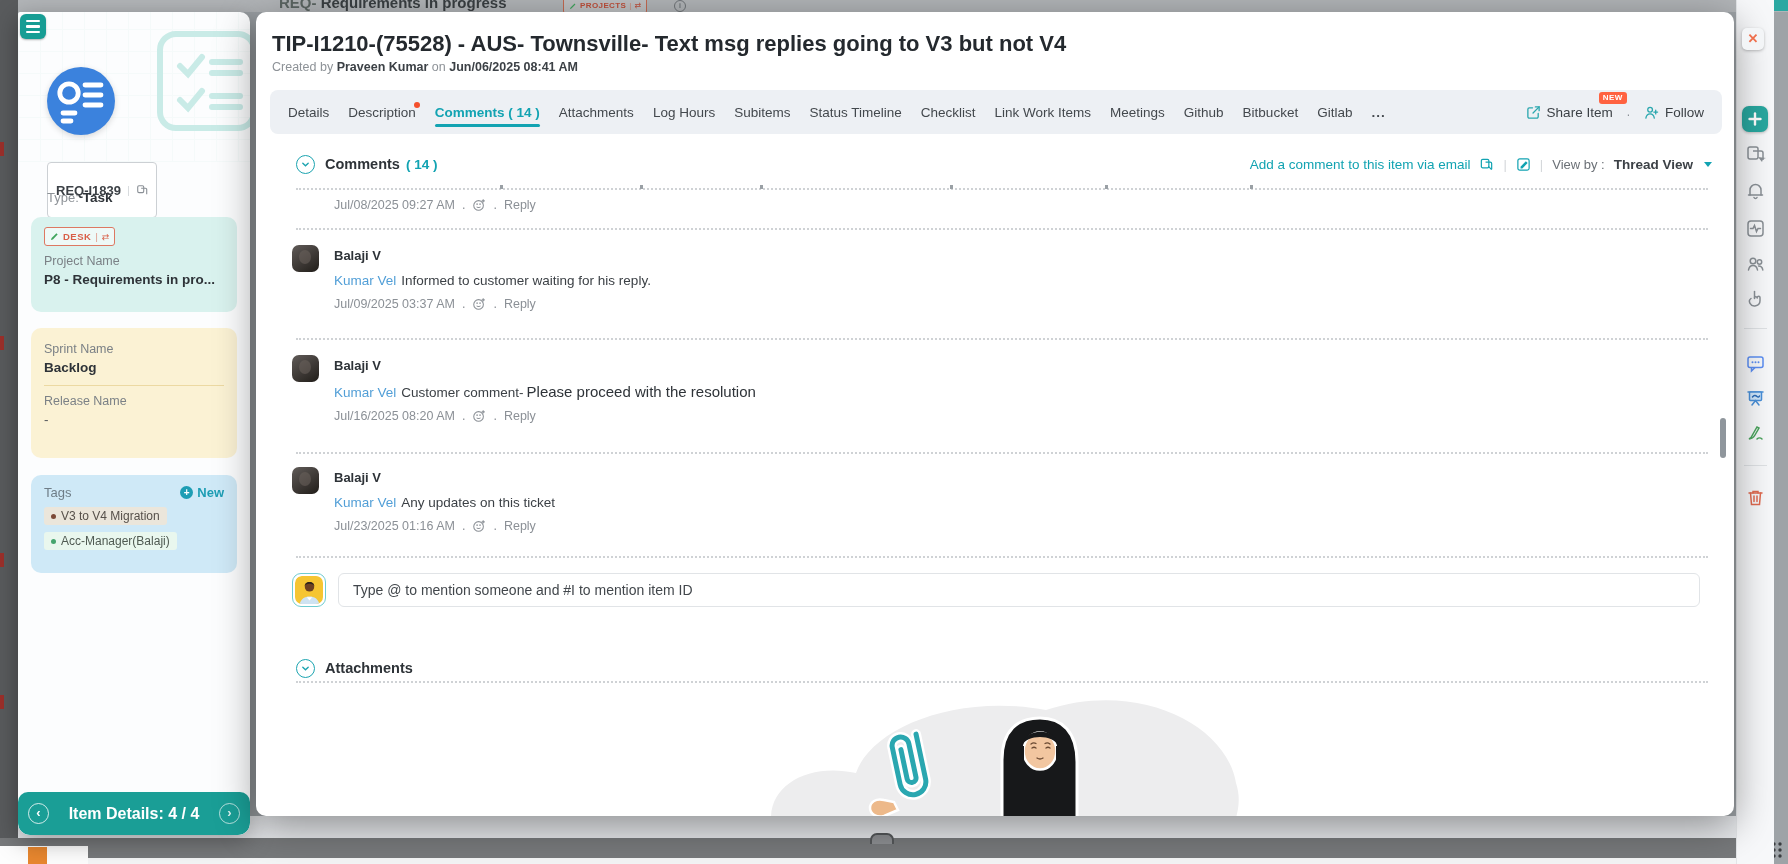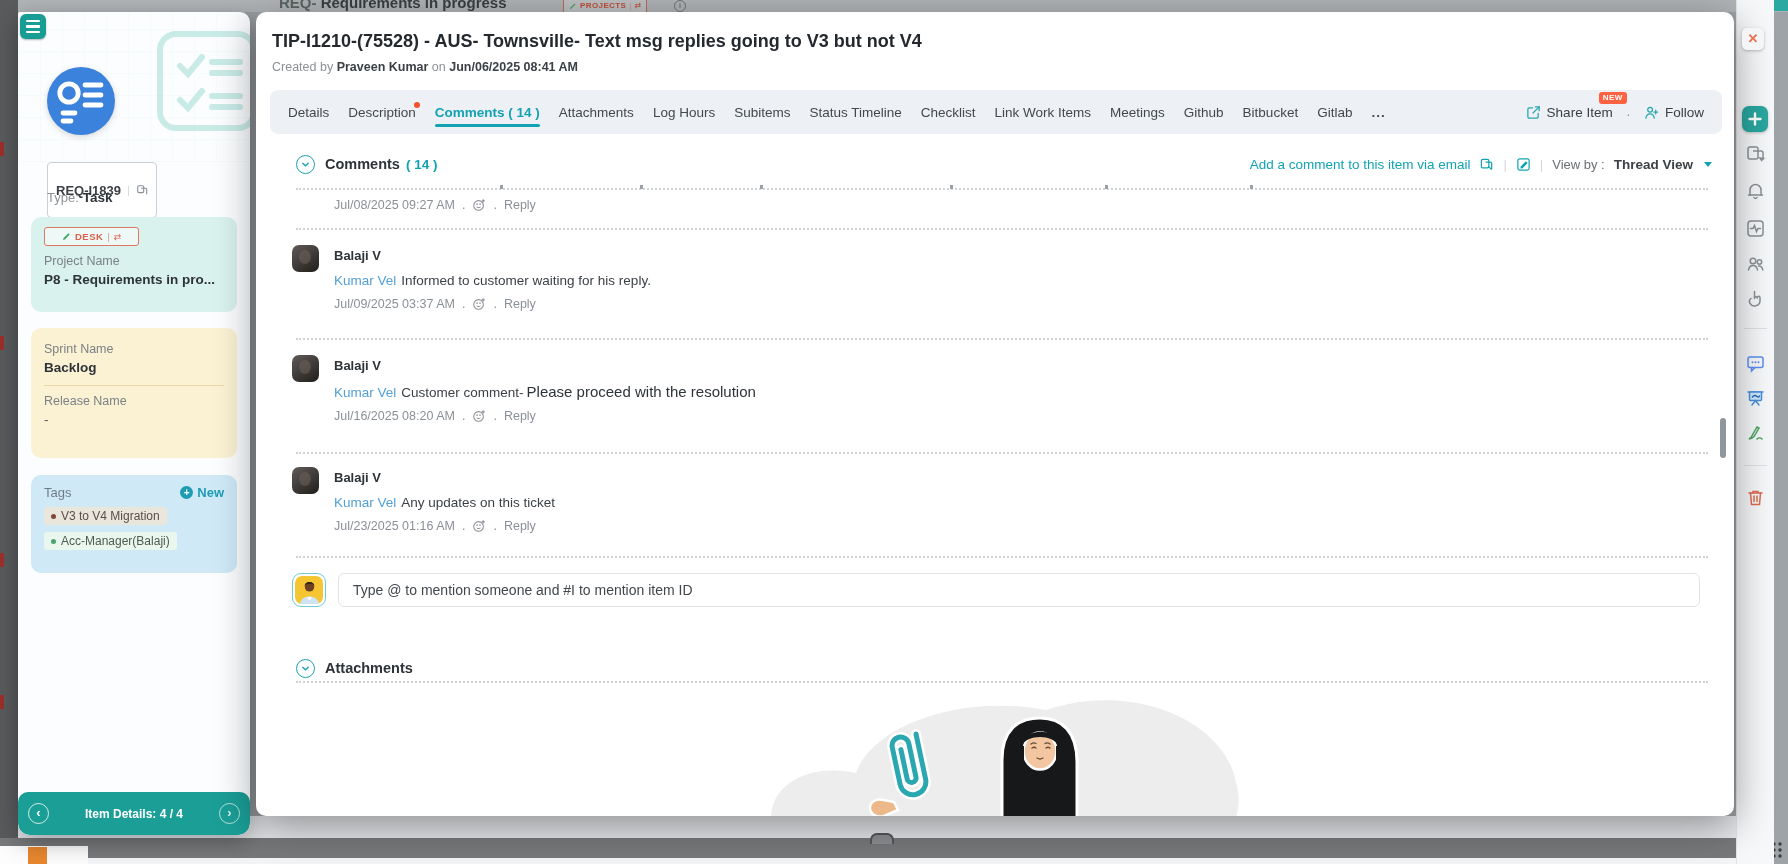--- a/index.html
+++ b/index.html
@@ -61,21 +61,21 @@
   .req-pill{position:absolute;left:29px;top:150px;height:22px;display:inline-flex;align-items:center;gap:6px;
             padding:16px 8px;border:1px solid #ccd0d4;border-radius:4px;background:#fff;}
   .req-pill .rid{font-size:13px;font-weight:600;color:#3c4146;}
   .req-pill .rsep{color:#d4d7da;font-size:11px;}
   .type-row{position:absolute;left:29px;top:178px;font-size:13px;color:#8d9297;}
   .type-row b{color:#2e3338;font-size:13.5px;margin-left:4px;}
   .card{position:absolute;left:13px;width:206px;border-radius:10px;padding:10px 13px;box-sizing:border-box;}
   .card-project{top:205px;height:95px;background:#d9f2ee;}
   .card-sprint{top:316px;height:130px;background:#fbf2d4;}
   .card-tags{top:463px;height:98px;background:#cfe9f7;}
-  .desk-badge{display:inline-flex;align-items:center;gap:4px;height:17px;padding:0 17px;border:1px solid #dd7862;
+  .desk-badge{display:inline-flex;align-items:center;gap:4px;height:17px;padding:0 5px;border:1px solid #dd7862;
               border-radius:3px;background:rgba(255,255,255,.55);}
   .desk-badge .dtxt{font-size:9.5px;font-weight:bold;color:#d95f48;letter-spacing:.5px;}
   .desk-badge .dsep{font-size:9px;color:#dd9383;}
   .desk-badge .dswap{font-size:9px;color:#d95f48;}
   .flabel{font-size:12.5px;color:#7b8186;margin-top:8px;}
   .fvalue{font-size:13.5px;font-weight:bold;color:#2e3338;margin-top:4px;}
   .sprint-div{border-top:1px solid #ecd9a2;margin:10px 0 8px 0;}
   .tags-row{display:flex;align-items:center;justify-content:space-between;}
   .tags-row .tlabel{font-size:13px;color:#6f7d87;}
   .new-btn{display:inline-flex;align-items:center;gap:4px;}
@@ -85,26 +85,26 @@
   .tagpill{display:inline-flex;align-items:center;gap:5px;height:18px;padding:0 7px;border-radius:3px;
            font-size:12px;color:#56504a;margin-top:7px;}
   .tagpill .dot{width:5px;height:5px;border-radius:50%;}
   .tag1{background:#ebe6db;}
   .tag2{background:#e9f7ee;color:#4f5a52;}
   .panel-footer{position:absolute;left:0;top:780px;width:232px;height:43px;background:#1a9e96;
                 border-radius:10px 10px 12px 12px;display:flex;align-items:center;justify-content:space-between;
                 padding:0 10px;box-sizing:border-box;}
   .pf-circle{width:19px;height:19px;border:1.6px solid rgba(255,255,255,.8);border-radius:50%;color:#fff;
              font-size:13px;line-height:17px;text-align:center;font-weight:bold;}
-  .pf-text{color:#fff;font-size:12px;font-weight:600;text-align:center;}
+  .pf-text{color:#fff;font-size:16px;font-weight:600;text-align:center;}
 
   
   .modal{position:absolute;left:256px;top:12px;width:1478px;height:804px;background:#fff;border-radius:10px;
          box-shadow:0 10px 40px rgba(0,0,0,.4);overflow:hidden;}
-  .m-title{position:absolute;left:16px;top:19px;font-size:18px;font-weight:bold;color:#24292e;white-space:nowrap;}
+  .m-title{position:absolute;left:16px;top:19px;font-size:22px;font-weight:bold;color:#24292e;white-space:nowrap;}
   .m-sub{position:absolute;left:16px;top:48px;font-size:12.5px;color:#8d9297;}
   .m-sub b{color:#3c4146;font-weight:600;}
   .tabsbar{position:absolute;left:14px;right:12px;top:78px;height:44px;background:#edf0f4;border-radius:8px;
            display:flex;align-items:center;padding:0 18px;box-sizing:border-box;gap:19px;}
   .tab{position:relative;font-size:13.5px;color:#43484d;white-space:nowrap;cursor:pointer;}
   .tab.active{color:#12a3b2;font-weight:600;}
   .tab.active::after{content:"";position:absolute;left:0;right:0;bottom:-7px;height:3px;border-radius:2px;background:#12a3b2;}
   .tab .tdot{position:absolute;right:-4px;top:-3px;width:6px;height:6px;border-radius:50%;background:#f4502c;}
   .tab-actions{margin-left:auto;display:flex;align-items:center;gap:12px;}
   .act{position:relative;display:flex;align-items:center;gap:6px;font-size:13.5px;color:#3c4146;cursor:pointer;}

